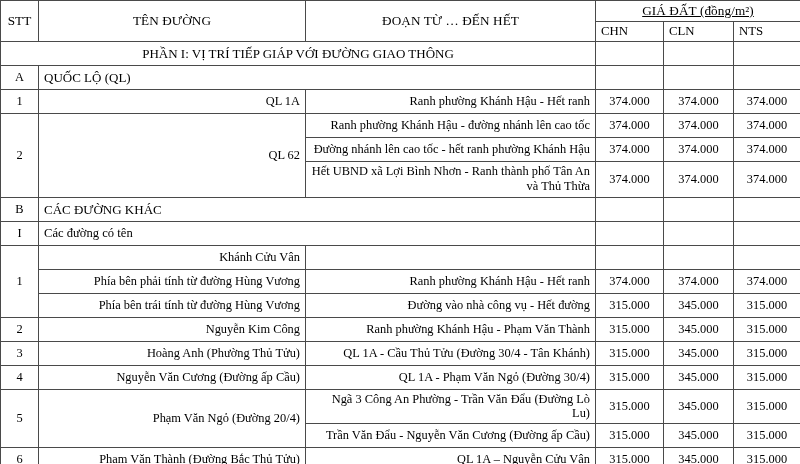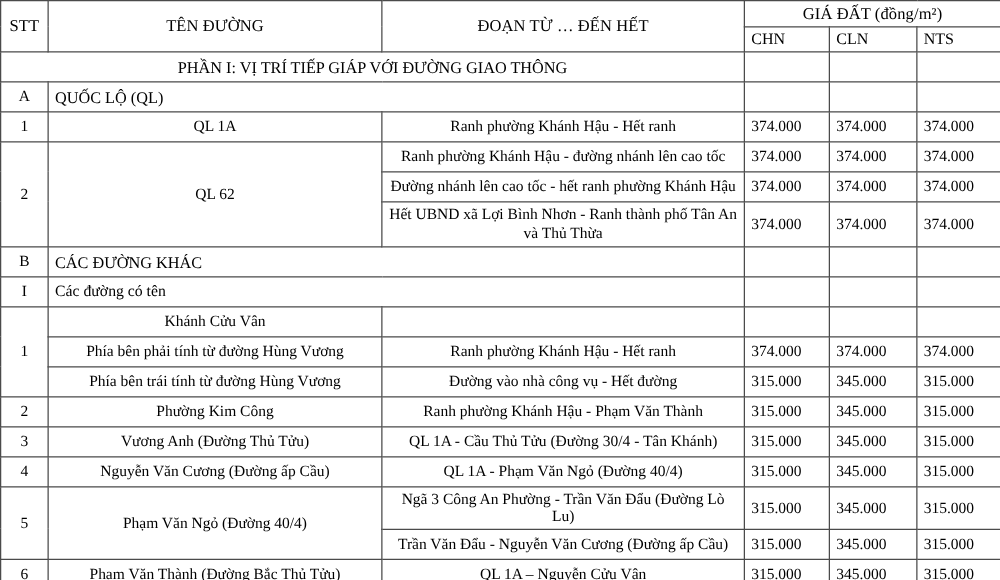--- a/index.html
+++ b/index.html
@@ -35,43 +35,43 @@
   col.c-chn    { width: 68px; }
   col.c-cln    { width: 70px; }
   col.c-nts    { width: 67px; }
 
   .hdr {
     text-align: center;
     font-weight: bold;
     font-size: 13.2px;
     letter-spacing: .1px;
   }
-  .hdr-price { font-weight: bold; }
+  .hdr-price { font-weight: bold; text-decoration: underline; }
   .hdr-sub {
     text-align: left;
     font-weight: bold;
     font-size: 12.8px;
   }
   .ctr { text-align: center; }
-  .lft { text-align: center; }
+  .lft { text-align: right; }
   .bold { font-weight: bold; }
   .section-title {
     font-weight: bold;
     font-size: 13px;
     text-align: center;
   }
   .group-a {
     font-weight: bold;
     font-size: 13px;
   }
   .group-roman {
     font-weight: bold;
     font-size: 12.6px;
   }
-  .price { text-align: left; white-space: nowrap; font-family: Liberation Serif, serif; }
+  .price { text-align: center; white-space: nowrap; font-family: Liberation Serif, serif; }
   .seg-wrap { line-height: 1.25; }
   .r-std  { height: 24px; }
   .r-two  { height: 34px; }
 </style>
 </head>
 <body>
 
 <table id="land-price-table">
   <colgroup>
     <col class="c-stt">
@@ -175,48 +175,48 @@
     <tr class="r-std">
       <td class="lft">Phía bên trái tính từ đường Hùng Vương</td>
       <td class="lft">Đường vào nhà công vụ - Hết đường</td>
       <td class="price">315.000</td>
       <td class="price">345.000</td>
       <td class="price">315.000</td>
     </tr>
 
     <tr class="r-std">
       <td class="ctr">2</td>
-      <td class="lft">Phường Kim Công</td>
+      <td class="lft">Nguyễn Kim Công</td>
       <td class="lft">Ranh phường Khánh Hậu - Phạm Văn Thành</td>
       <td class="price">315.000</td>
       <td class="price">345.000</td>
       <td class="price">315.000</td>
     </tr>
 
     <tr class="r-std">
       <td class="ctr">3</td>
-      <td class="lft">Vương Anh (Đường Thủ Tửu)</td>
+      <td class="lft">Hoàng Anh (Phường Thủ Tửu)</td>
       <td class="lft">QL 1A - Cầu Thủ Tửu (Đường 30/4 - Tân Khánh)</td>
       <td class="price">315.000</td>
       <td class="price">345.000</td>
       <td class="price">315.000</td>
     </tr>
 
     <tr class="r-std">
       <td class="ctr">4</td>
       <td class="lft">Nguyễn Văn Cương (Đường ấp Cầu)</td>
-      <td class="lft">QL 1A - Phạm Văn Ngỏ (Đường 40/4)</td>
+      <td class="lft">QL 1A - Phạm Văn Ngỏ (Đường 30/4)</td>
       <td class="price">315.000</td>
       <td class="price">345.000</td>
       <td class="price">315.000</td>
     </tr>
 
     <tr class="r-std">
       <td class="ctr" rowspan="2">5</td>
-      <td class="lft" rowspan="2">Phạm Văn Ngỏ (Đường 40/4)</td>
+      <td class="lft" rowspan="2">Phạm Văn Ngỏ (Đường 20/4)</td>
       <td class="lft">Ngã 3 Công An Phường - Trần Văn Đẩu (Đường Lò Lu)</td>
       <td class="price">315.000</td>
       <td class="price">345.000</td>
       <td class="price">315.000</td>
     </tr>
     <tr class="r-std">
       <td class="lft">Trần Văn Đẩu - Nguyễn Văn Cương (Đường ấp Cầu)</td>
       <td class="price">315.000</td>
       <td class="price">345.000</td>
       <td class="price">315.000</td>

